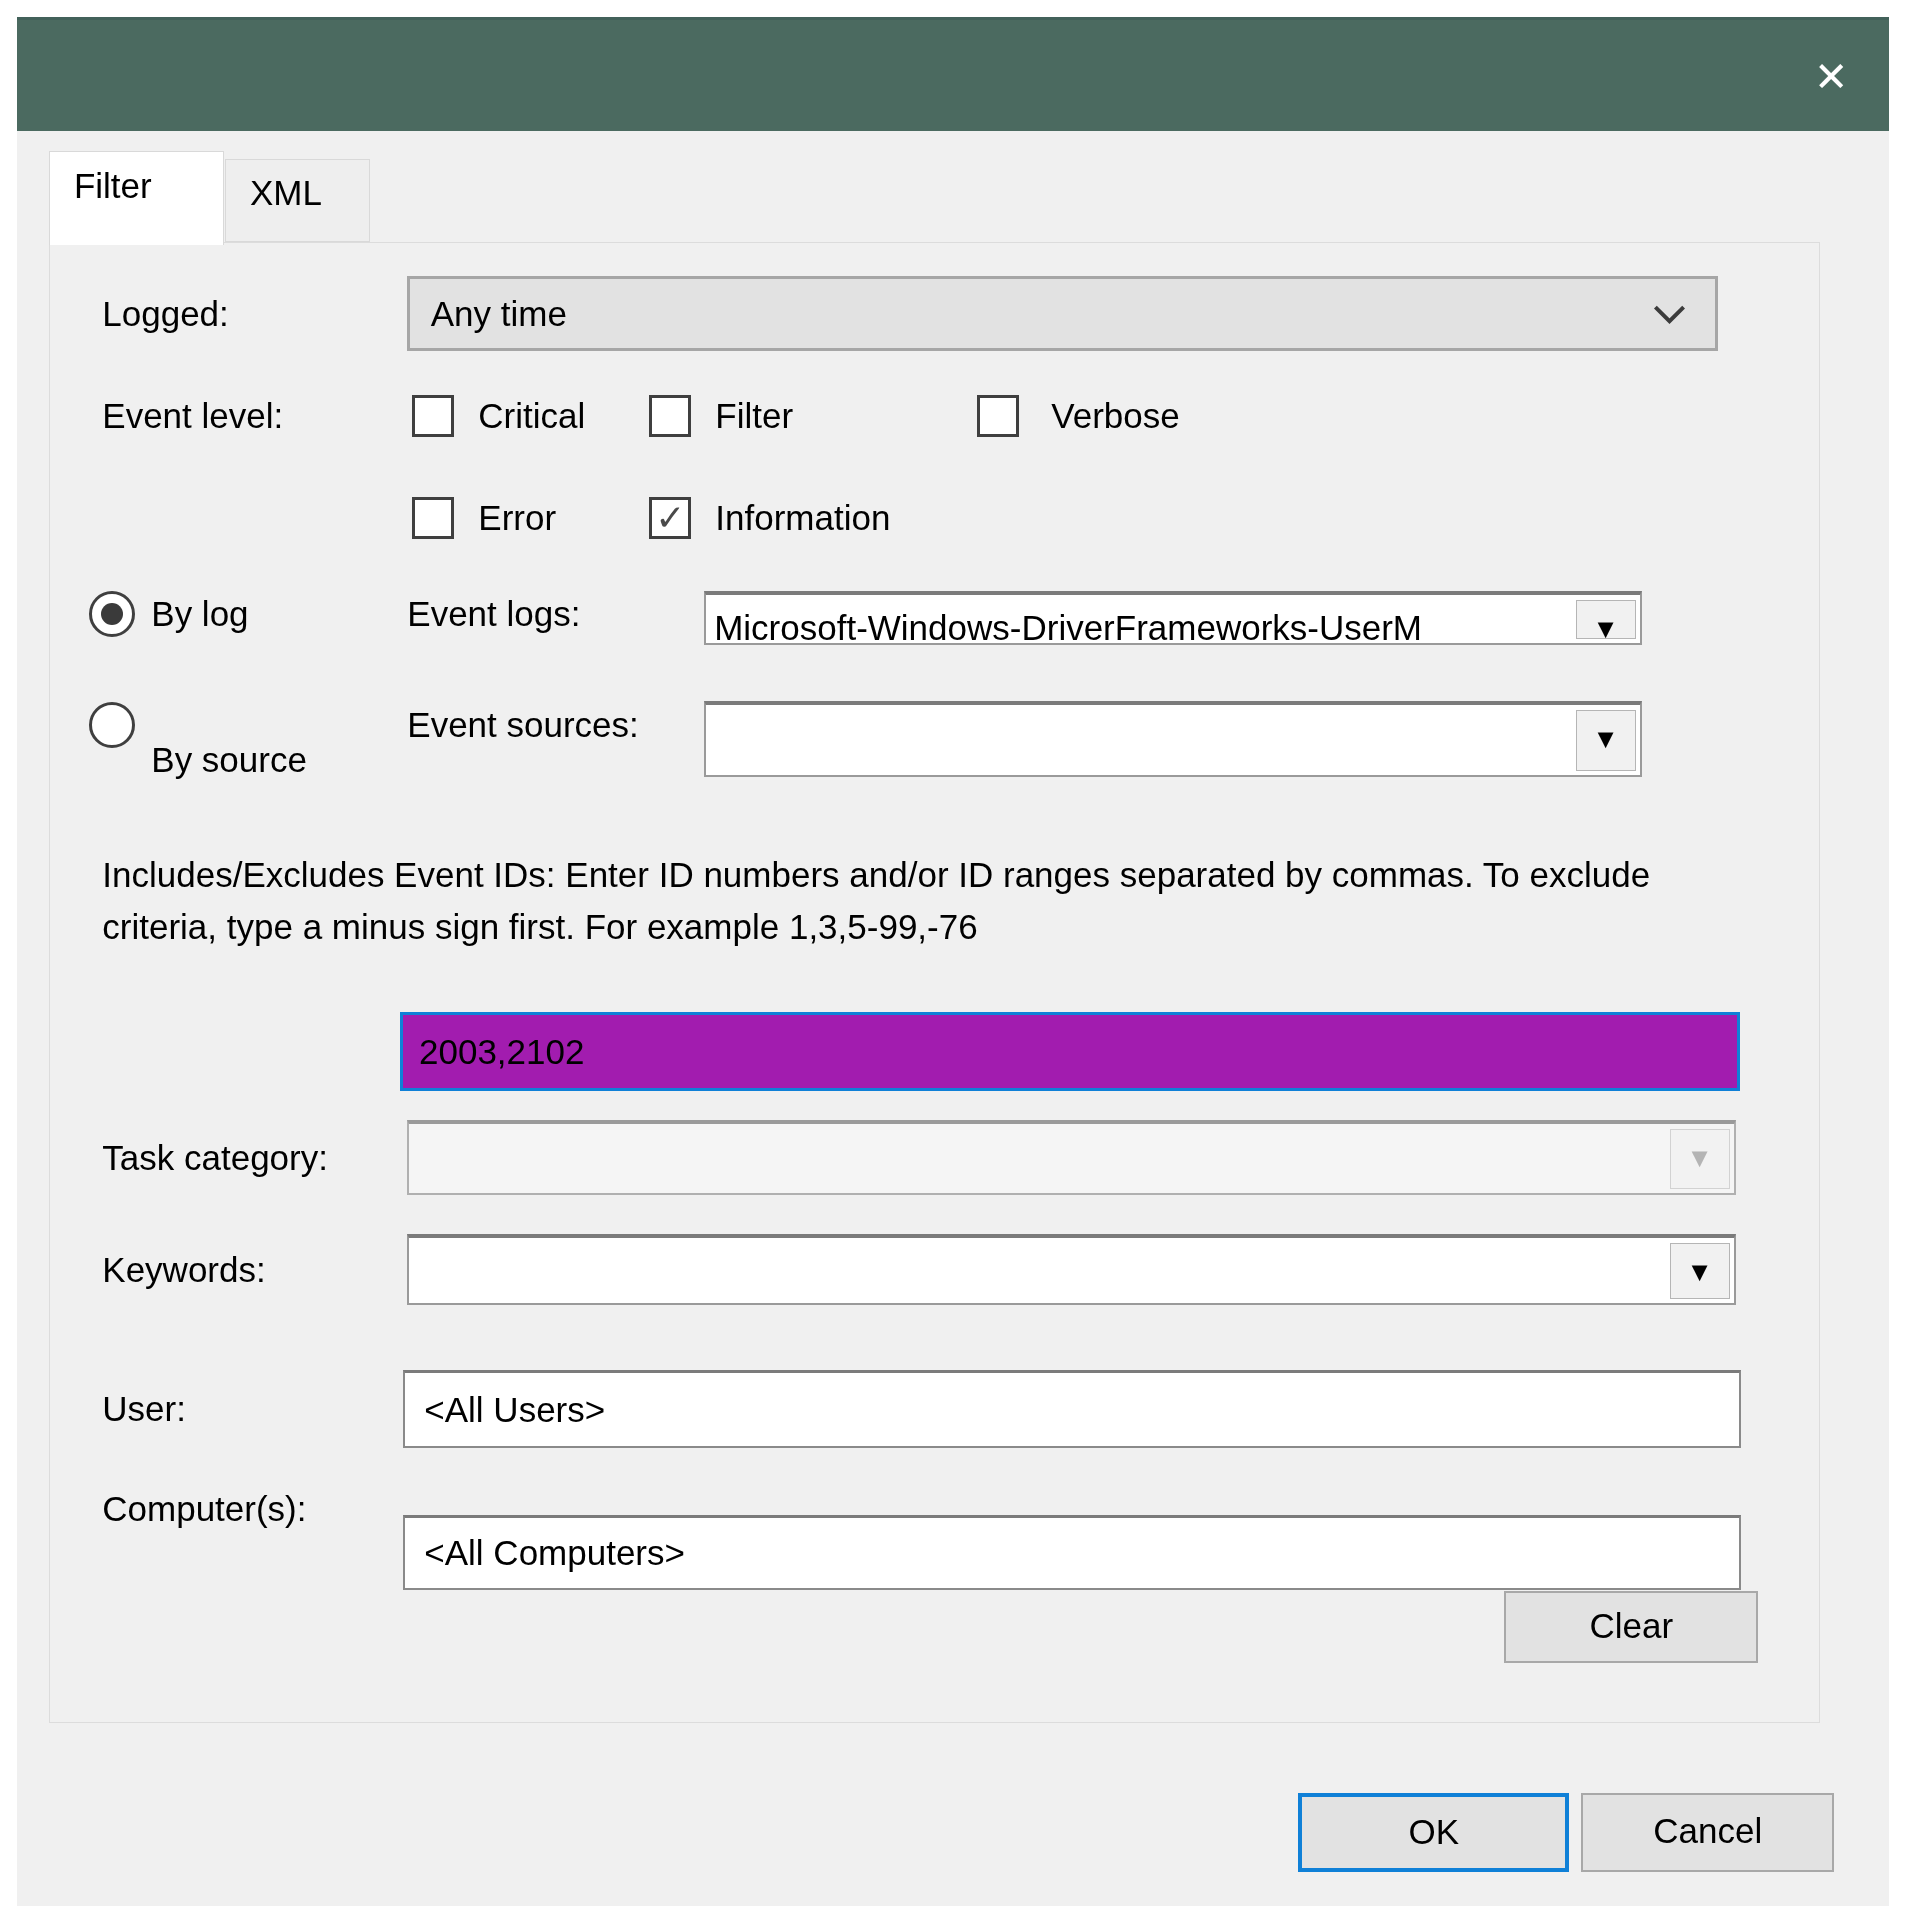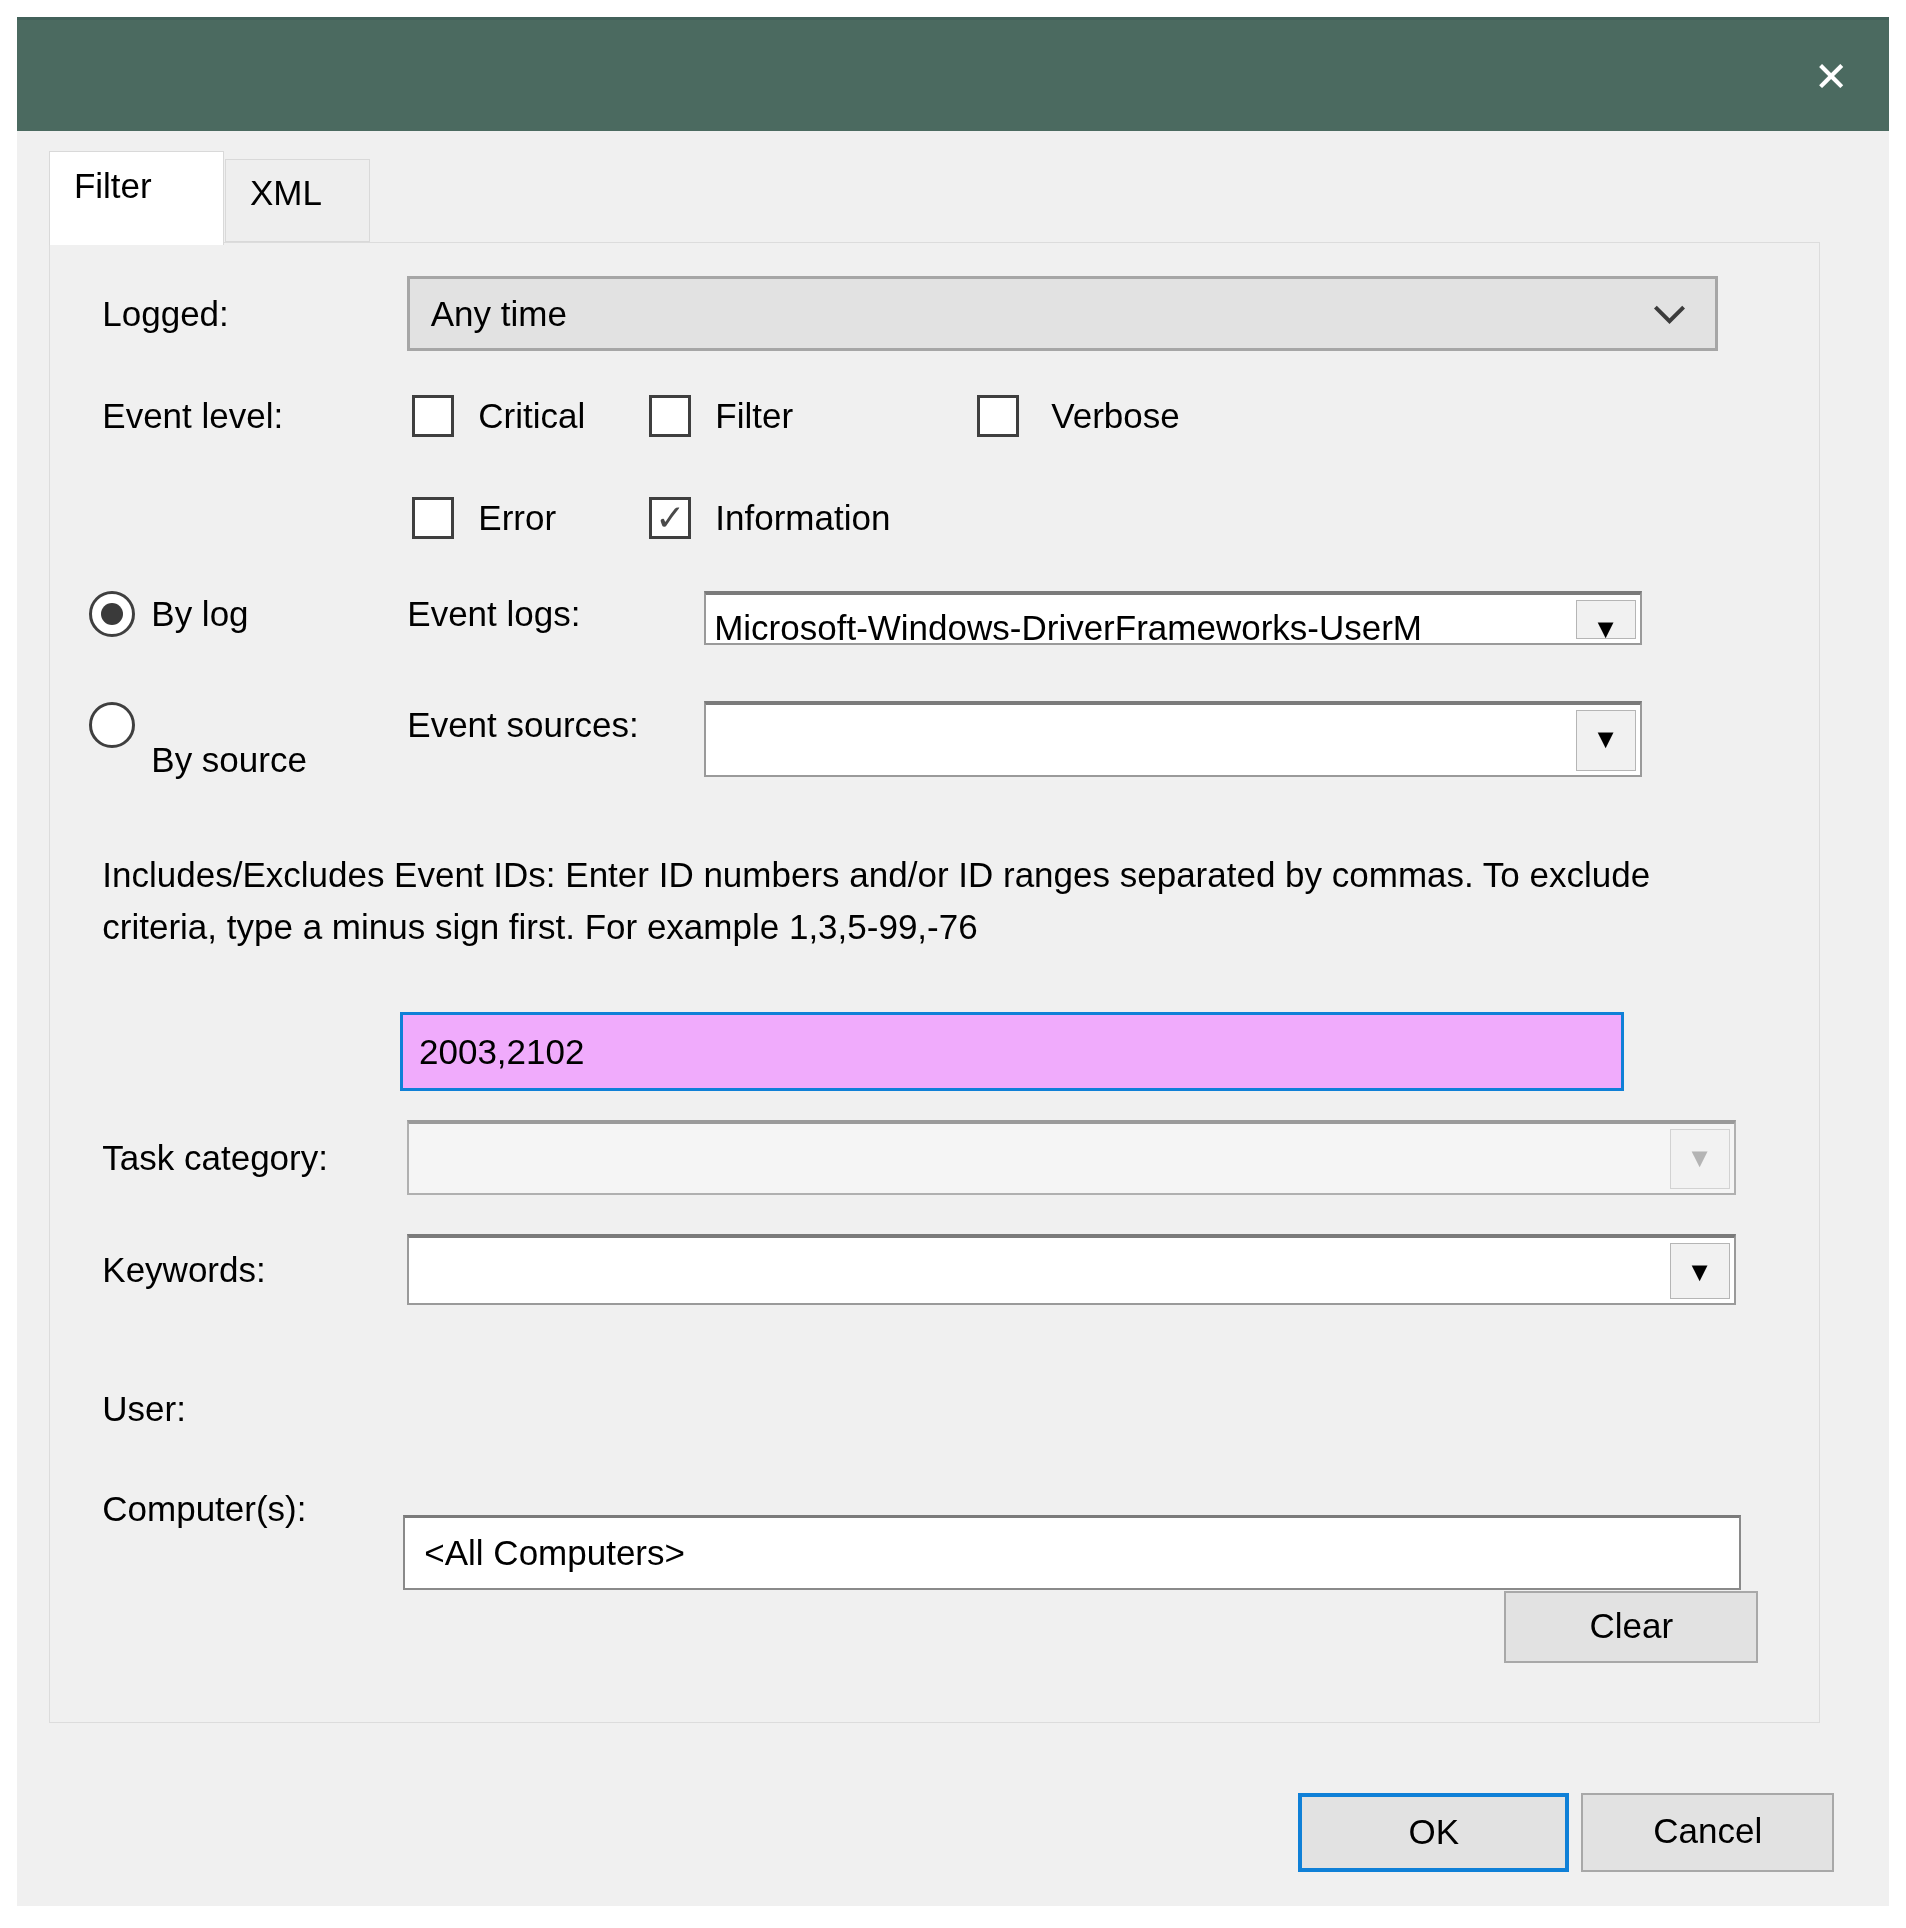--- a/index.html
+++ b/index.html
@@ -29,21 +29,21 @@
   .radio.selected::after{content:"";position:absolute;left:8.6px;top:8.6px;width:22px;height:22px;border-radius:50%;background:#3a3a3a;}
   
   .combo{position:absolute;background:#ffffff;border:2.4px solid #9a9a9a;border-top:4.7px solid #7b7b7b;box-sizing:border-box;z-index:2;}
   .combo .val{position:absolute;left:7.9px;top:0;right:75px;line-height:66px;font-size:35px;white-space:nowrap;overflow:hidden;}
   .drop-btn{position:absolute;right:4.7px;top:4.7px;bottom:4.7px;width:60px;background:#f1f1f1;border:1.6px solid #b5b5b5;box-sizing:border-box;text-align:center;color:#000;}
   .drop-btn span{font-size:27px;line-height:57px;}
   .combo.disabled{background:#f5f5f5;border-color:#b0b0b0;border-top-color:#9a9a9a;}
   .combo.disabled .drop-btn{background:#f2f2f2;border-color:#d2d2d2;color:#b4b4b4;}
   
   .instructions{position:absolute;left:85px;top:832px;width:1572px;font-size:35px;line-height:52px;z-index:2;}
-  .ids-input{position:absolute;left:383px;top:995px;width:1224px;height:79px;border:3.9px solid #0f80d7;background:#f0abfc;box-sizing:border-box;font-family:inherit;font-size:35px;padding:0 0 0 15.7px;outline:none;z-index:2;}
+  .ids-input{position:absolute;left:383px;top:995px;width:1340px;height:79px;border:3.9px solid #0f80d7;background:#a21caf;box-sizing:border-box;font-family:inherit;font-size:35px;padding:0 0 0 15.7px;outline:none;z-index:2;}
   .text-input{position:absolute;background:#ffffff;border:2.4px solid #8a8a8a;border-top:3.9px solid #7b7b7b;box-sizing:border-box;font-family:inherit;font-size:35px;padding:0 0 0 19px;outline:none;z-index:2;}
   
   .btn{position:absolute;background:#e2e2e2;border:2.4px solid #a8a8a8;box-sizing:border-box;font-size:35px;text-align:center;z-index:2;cursor:default;}
   .btn-clear{left:1487px;top:1574px;width:254px;height:72px;line-height:66px;}
   .btn-ok{left:1281px;top:1776px;width:271px;height:79px;line-height:69px;border:4.7px solid #0f80d7;}
   .btn-cancel{left:1564px;top:1776px;width:253px;height:79px;line-height:72px;}
 </style>
 </head>
 <body>
 
@@ -111,20 +111,21 @@
     <div class="drop-btn"><span>▼</span></div>
   </div>
 
   <div class="lbl" style="left:85px;top:1217px;line-height:71px;">Keywords:</div>
   <div class="combo" style="left:390px;top:1217px;width:1329px;height:71px;">
     <span class="val"></span>
     <div class="drop-btn"><span>▼</span></div>
   </div>
 
   <div class="lbl" style="left:85px;top:1353px;line-height:78px;">User:</div>
+  <input class="text-input" style="left: 386px; top: 1353px; width: 1338px; height: 78px;" value="&lt;All Users&gt;">
 
   <div class="lbl" style="left:85px;top:1454px;line-height:75px;">Computer(s):</div>
   <input class="text-input" style="left: 386px; top: 1454px; width: 1338px; height: 75px; margin-top: 44px;" value="&lt;All Computers&gt;">
 
   <div class="btn btn-clear">Clear</div>
 
   <div class="btn btn-ok">OK</div>
   <div class="btn btn-cancel">Cancel</div>
 
 </div>

